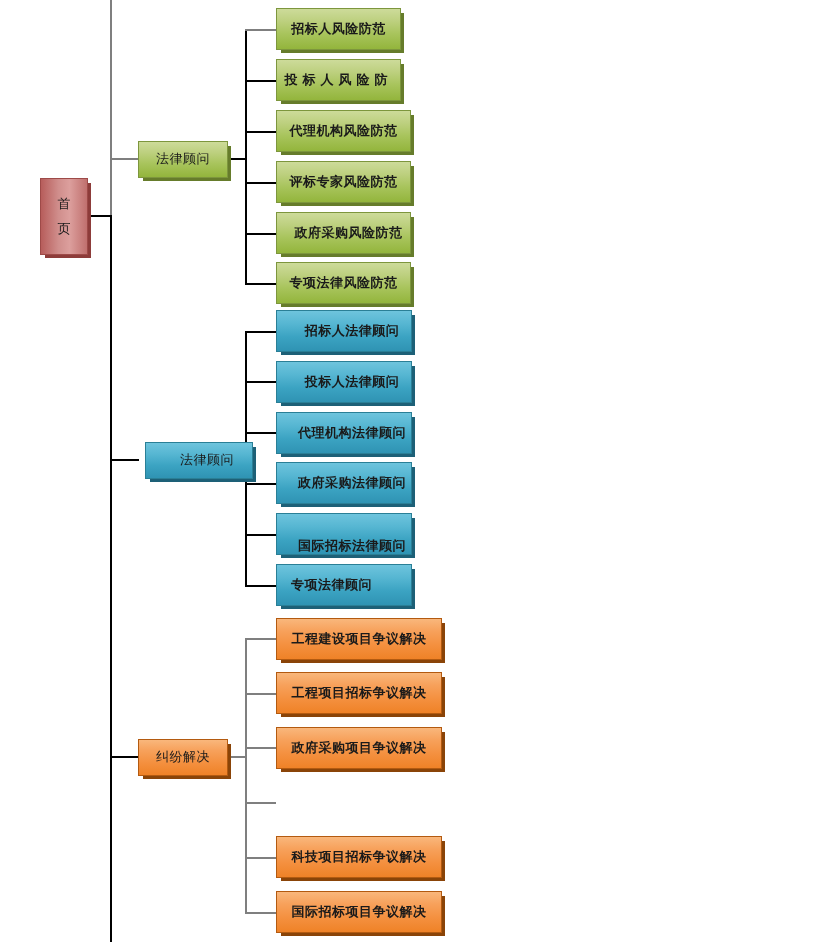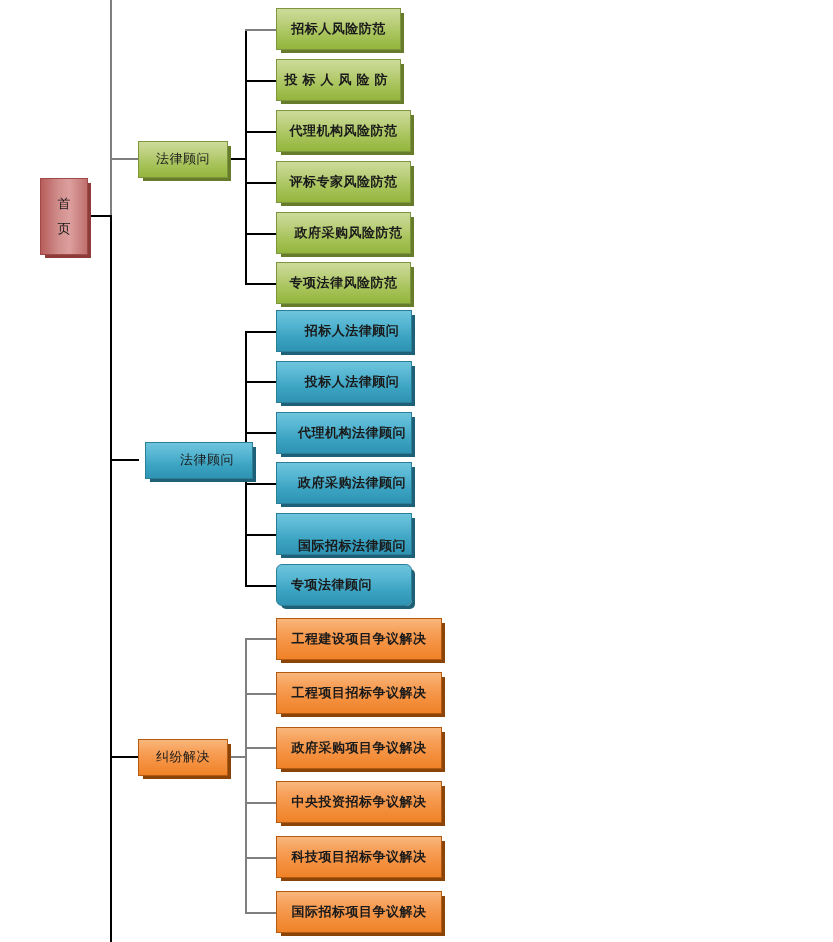--- a/index.html
+++ b/index.html
@@ -65,21 +65,21 @@
   }
   
   .node-orange{
     border:1px solid #b35a10;
     background:linear-gradient(180deg,#f9b77c 0%,#f7a15b 30%,#f4903f 65%,#ef8227 100%);
     box-shadow:4px 4px 0 -1px #8a4408;
   }
 
   .cat{font-size:13px;}
   .leaf{font-size:13px;font-weight:bold;}
-  .leaf.align-left{justify-content:flex-start;padding-left:14px;border-radius:6px;}
+  .leaf.align-left{justify-content:flex-start;padding-left:14px;}
   .leaf.spaced{letter-spacing:5px;}
 </style>
 </head>
 <body>
 
 <div id="canvas">
 
   <div class="line vline ln-gray" style="left:110px;top:0px;height:216px;"></div>
 
   <div class="line vline ln-black" style="left:110px;top:216px;height:726px;"></div>
@@ -176,23 +176,20 @@
 
   <div class="node node-orange leaf" style="left:276px;top:618px;width:166px;height:42px;">
     <span>工程建设项目争议解决</span>
   </div>
   <div class="node node-orange leaf" style="left:276px;top:672px;width:166px;height:42px;">
     <span>工程项目招标争议解决</span>
   </div>
   <div class="node node-orange leaf" style="left:276px;top:727px;width:166px;height:42px;">
     <span>政府采购项目争议解决</span>
   </div>
-  <div class="node node-orange leaf" style="left:276px;top:781px;width:166px;height:42px;">
-    <span>中央投资招标争议解决</span>
-  </div>
   <div class="node node-orange leaf" style="left:276px;top:836px;width:166px;height:42px;">
     <span>科技项目招标争议解决</span>
   </div>
   <div class="node node-orange leaf" style="left:276px;top:891px;width:166px;height:42px;">
     <span>国际招标项目争议解决</span>
   </div>
 
 </div>
 
 </body></html>

